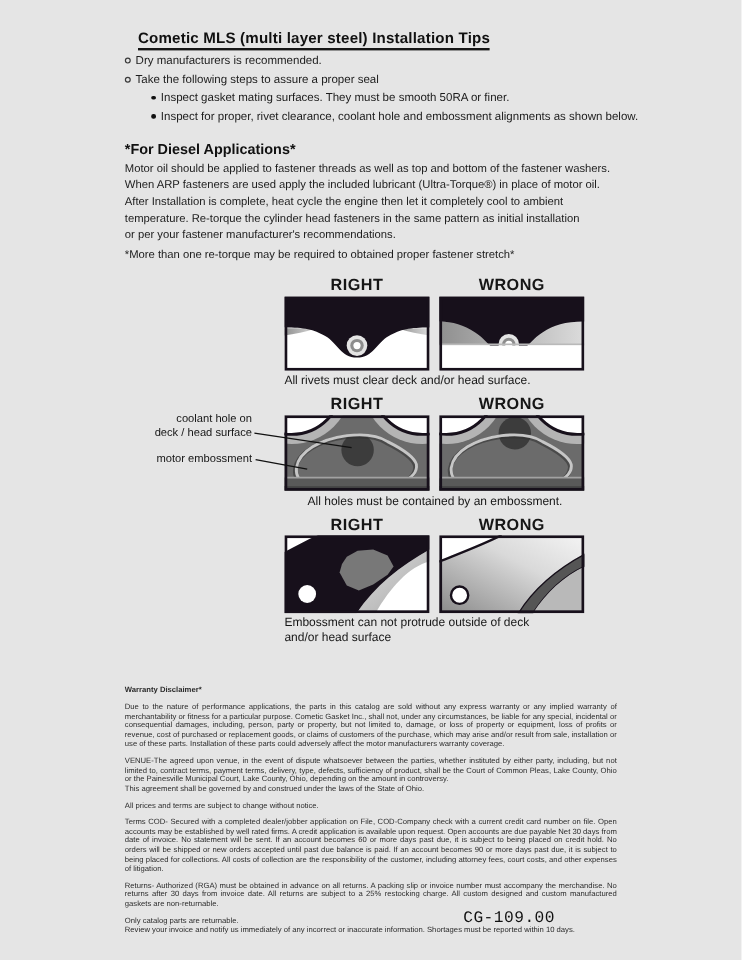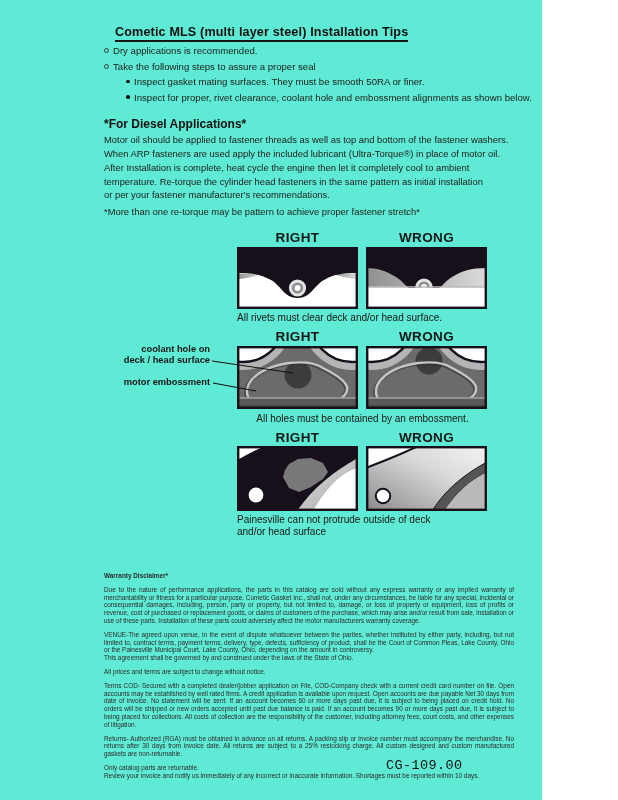--- a/index.html
+++ b/index.html
@@ -1,16 +1,16 @@
 <!DOCTYPE html>
 <html><head>
 <meta charset="utf-8">
 <style>
   html,body{margin:0;padding:0;background:#fff;}
-  .page{position:relative;width:542px;height:800px;background:#5eead4;overflow:hidden;
+  .page{position:relative;width:618px;height:800px;background:#e5e5e5;overflow:hidden;
         font-family:"Liberation Sans",sans-serif;color:#1a1a1a;}
   .abs{position:absolute;}
 
   
   .doc-title{left:115px;top:25px;font-size:12.6px;font-weight:bold;letter-spacing:.15px;
              border-bottom:2px solid #161616;padding-bottom:1px;color:#111;}
 
   
   .tips{left:104px;top:45px;font-size:9.6px;color:#1c1c1c;}
   .tip{position:relative;padding-left:9px;margin-bottom:4.6px;white-space:nowrap;}
@@ -30,21 +30,21 @@
   
   .col1{left:237px;width:121px;}
   .col2{left:366px;width:121px;}
   .dg-head{font-size:13.5px;font-weight:bold;text-align:center;letter-spacing:.4px;color:#161616;}
   .r1h{top:230px;} .r2h{top:329px;} .r3h{top:430px;}
   .panel{display:block;}
   .cap{font-size:10px;color:#161616;white-space:pre-line;line-height:11.5px;}
   .cap1{left:237px;top:312px;}
   .cap2{left:237px;width:251px;text-align:center;top:413px;}
   .cap3{left:237px;top:514px;}
-  .side-label{font-size:9.3px;line-height:10.8px;text-align:right;color:#161616;white-space:pre-line;font-weight:bold;}
+  .side-label{font-size:9.3px;line-height:10.8px;text-align:right;color:#161616;white-space:pre-line;}
   .lbl-coolant{left:100px;width:110px;top:344px;}
   .lbl-emboss{left:100px;width:110px;top:377px;}
   .overlay{left:0;top:0;pointer-events:none;z-index:40;}
 
   
   .legal{left:104px;top:572px;width:410px;font-size:6.4px;line-height:7.8px;
          text-align:justify;color:#2b2b2b;}
   .legal-h{font-weight:bold;margin:0 0 6px 0;text-align:left;}
   .lp{margin:0 0 6px 0;}
   .lp.tight{margin-bottom:0;}
@@ -52,33 +52,33 @@
   .doc-code{left:386px;top:758px;font-size:13.5px;letter-spacing:.4px;color:#111;font-family:Liberation Mono, monospace;}
 </style>
 </head>
 <body>
 
 <div class="page">
 
   <div class="abs doc-title">Cometic MLS (multi layer steel) Installation Tips</div>
 
   <div class="abs tips">
-    <div class="tip">Dry applications is recommended.</div>
+    <div class="tip">Dry manufacturers is recommended.</div>
     <div class="tip">Take the following steps to assure a proper seal</div>
     <div class="subtip">Inspect gasket mating surfaces.  They must be smooth 50RA or finer.</div>
     <div class="subtip">Inspect for proper, rivet clearance, coolant hole and embossment alignments as shown below.</div>
   </div>
 
   <div class="abs diesel-h">*For Diesel Applications*</div>
   <div class="abs para p1">Motor oil should be applied to fastener threads as well as top and bottom of the fastener washers.
 When ARP fasteners are used apply the included lubricant (Ultra-Torque®) in place of motor oil.</div>
   <div class="abs para p2">After Installation is complete, heat cycle the engine then let it completely cool to ambient
 temperature. Re-torque the cylinder head fasteners in the same pattern as initial installation
 or per your fastener manufacturer's recommendations.</div>
-  <div class="abs para note">*More than one re-torque may be pattern to achieve proper fastener stretch*</div>
+  <div class="abs para note">*More than one re-torque may be required to obtained proper fastener stretch*</div>
 
   <div class="abs dg-head col1 r1h">RIGHT</div>
   <div class="abs dg-head col2 r1h">WRONG</div>
 
   <svg class="abs panel col1" style="top:247px" width="121" height="62" viewBox="0 0 121 62">
     <defs>
       <linearGradient id="gwedge" x1="0" y1="0" x2="1" y2="0">
         <stop offset="0" stop-color="#8f8f8f"></stop>
           <stop offset="1" stop-color="#dcdcdc"></stop>
       </linearGradient>
@@ -182,21 +182,21 @@
       </linearGradient>
     </defs>
     <rect x="0" y="0" width="121" height="65" fill="#ffffff"></rect>
     <path d="M0,22 C20,14 36,8 52,0 L121,0 L121,16 C95,30 78,46 66,65 L0,65 Z" fill="url(#gband)"></path>
     <path d="M0,22 C20,14 36,8 52,0" fill="none" stroke="#17101b" stroke-width="2"></path>
     <path d="M121,16 C95,30 78,46 66,65 L78,65 C89,48 104,34 121,26 Z" fill="#555555" stroke="#17101b" stroke-width="1"></path>
     <path d="M121,26 C104,34 89,48 78,65 L121,65 Z" fill="#b9b9b9"></path>
     <circle cx="17" cy="50" r="7.2" fill="#ffffff" stroke="#17101b" stroke-width="2"></circle>
     <rect x="1.2" y="1.2" width="118.6" height="62.6" fill="none" stroke="#17101b" stroke-width="2.4"></rect>
   </svg>
-  <div class="abs cap cap3">Painesville can not protrude outside of deck
+  <div class="abs cap cap3">Embossment can not protrude outside of deck
 and/or head surface</div>
 
   <svg class="abs overlay" width="618" height="800" viewBox="0 0 618 800">
     <line x1="212" y1="361" x2="293" y2="373" stroke="#111111" stroke-width="1.1"></line>
     <line x1="213" y1="383" x2="256" y2="391" stroke="#111111" stroke-width="1.1"></line>
   </svg>
 
   <div class="abs legal">
     <div class="legal-h">Warranty Disclaimer*</div>
     <p class="lp">Due to the nature of performance applications, the parts in this catalog are sold without any express warranty or any implied warranty of merchantability or fitness for a particular purpose.  Cometic Gasket Inc., shall not, under any circumstances, be liable for any special, incidental or consequential damages, including, person, party or property, but not limited to, damage, or loss of property or equipment, loss of profits or revenue, cost of purchased or replacement goods, or claims of customers of the purchase, which may arise and/or result from sale, installation or use of these parts.  Installation of these parts could adversely affect the motor manufacturers warranty coverage.</p>

